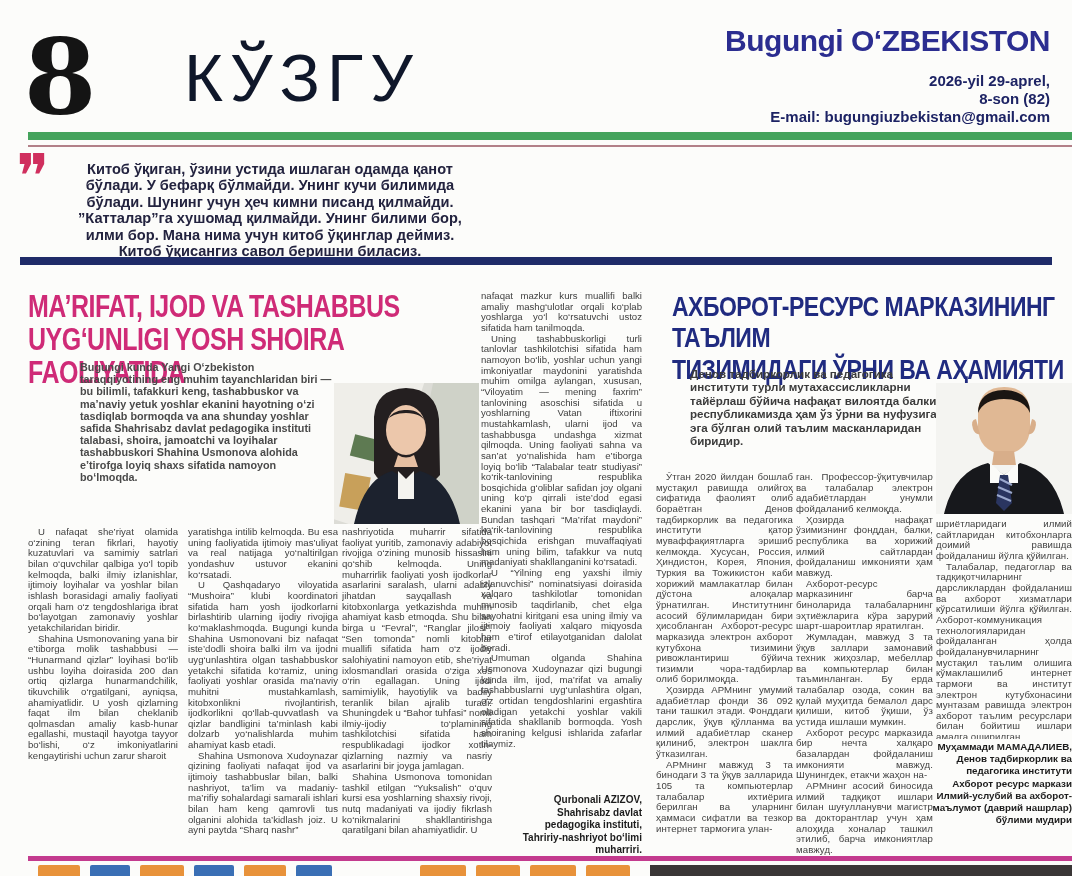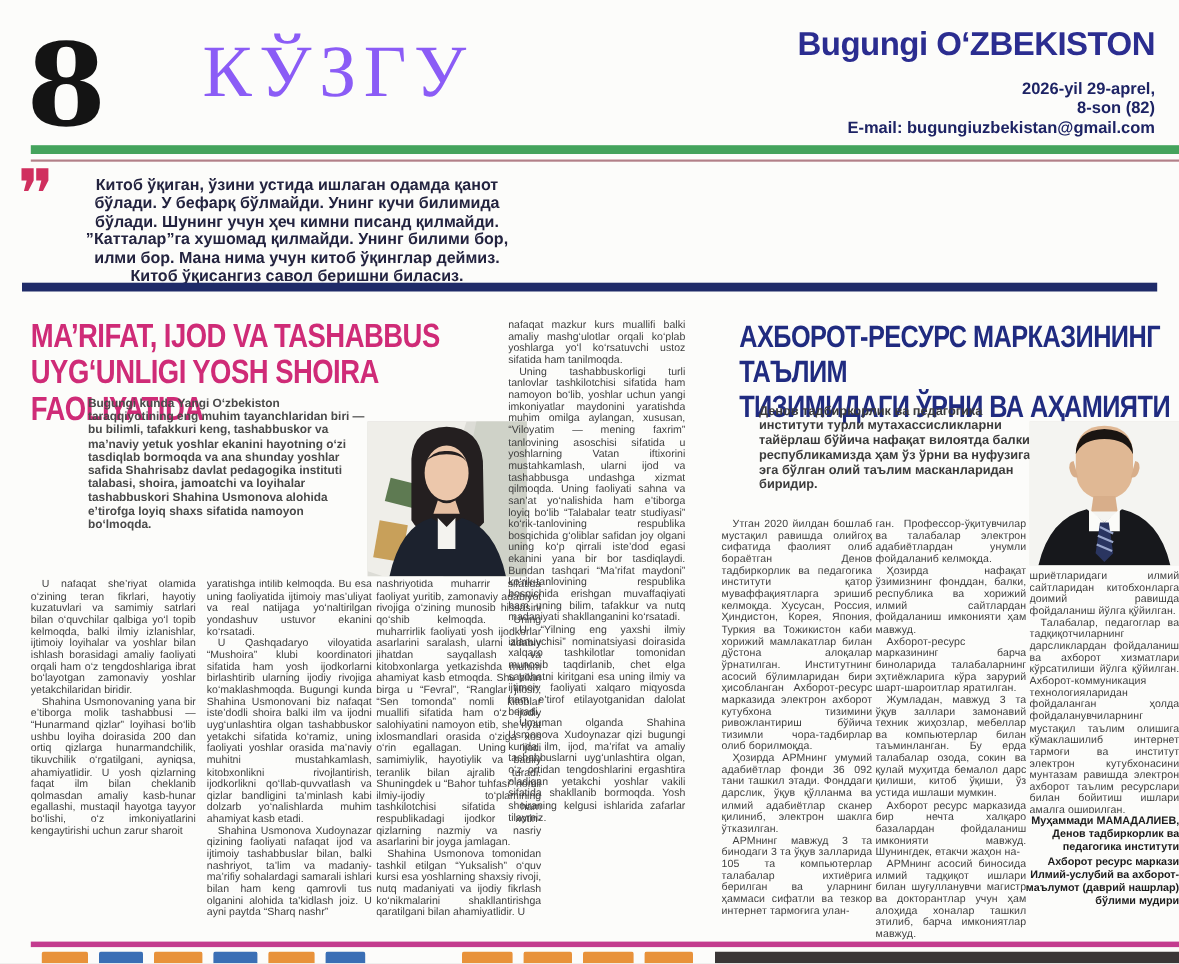--- a/index.html
+++ b/index.html
@@ -8,22 +8,22 @@
     background:#fcfcfa;overflow:hidden;
     font-family:"Liberation Sans",sans-serif;color:#3e3e3e;
   }
   
   .page-num{
     position:absolute;left:24px;top:26px;
     font-family:"DejaVu Serif",serif;font-weight:700;
     font-size:104px;line-height:1;color:#141414;
   }
   .section-title{
-    position:absolute;left:184px;top:32px;
-    font-size:67px;line-height:1;color:#8b5cf6;letter-spacing:7px;font-family:Liberation Serif, serif;
+    position:absolute;left:184px;top:44px;
+    font-size:67px;line-height:1;color:#0f172a;letter-spacing:7px;
   }
   .brand{
     position:absolute;right:22px;top:24px;text-align:right;
     font-size:30px;font-weight:700;letter-spacing:-0.5px;color:#2b2d90;
   }
   .issue-block{
     position:absolute;right:22px;top:72px;text-align:right;
     font-size:15px;line-height:18px;font-weight:700;color:#1d2364;
   }
   .bar-green{position:absolute;left:28px;width:1044px;top:132px;height:8px;background:#44a35c;}
@@ -67,21 +67,21 @@
   
   .col{
     position:absolute;font-size:9.6px;line-height:10.65px;
     color:#3f3f3f;text-align:justify;overflow:hidden;
   }
   .col p{margin:0;text-indent:10px;}
   .col p.cont{text-indent:0;}
   .lc1{left:28px; top:527px;width:150px;height:328px;}
   .lc2{left:188px;top:527px;width:150px;height:328px;}
   .lc3{left:342px;top:527px;width:150px;height:328px;}
-  .lc4{left:462px;top:291px;width:161px;height:500px;}
+  .lc4{left:481px;top:291px;width:161px;height:500px;}
   .rc1{left:656px;top:472px;width:137px;height:383px;letter-spacing:0.1px;}
   .rc2{left:796px;top:472px;width:137px;height:383px;letter-spacing:0.1px;}
   .rc3{left:936px;top:519px;width:136px;height:220px;letter-spacing:0.1px;}
 
   .byline{
     position:absolute;text-align:right;font-weight:700;color:#1c1c1c;
     font-size:10px;line-height:12.6px;white-space:pre-line;
   }
   .lbyline{left:481px;top:794px;width:161px;}
   .rbyline{left:930px;top:741px;width:142px;font-size:9.8px;line-height:12.2px;}
@@ -151,20 +151,25 @@
   <div class="col lc3">
     <p class="cont">nashriyotida muharrir sifatida faoliyat yuritib, zamonaviy adabiyot rivojiga o‘zining munosib hissasini qo‘shib kelmoqda. Uning muharrirlik faoliyati yosh ijodkorlar asarlarini saralash, ularni adabiy jihatdan sayqallash va kitobxonlarga yetkazishda muhim ahamiyat kasb etmoqda. Shu bilan birga u “Fevral”, “Ranglar jilosi”, “Sen tomonda” nomli kitoblar muallifi sifatida ham o‘z ijodiy salohiyatini namoyon etib, she’riyat ixlosmandlari orasida o‘ziga xos o‘rin egallagan. Uning ijodi samimiylik, hayotiylik va badiiy teranlik bilan ajralib turadi. Shuningdek u “Bahor tuhfasi” nomli ilmiy-ijodiy to‘plamining tashkilotchisi sifatida ham respublikadagi ijodkor xotin-qizlarning nazmiy va nasriy asarlarini bir joyga jamlagan.</p>
     <p>Shahina Usmonova tomonidan tashkil etilgan “Yuksalish” o‘quv kursi esa yoshlarning shaxsiy rivoji, nutq madaniyati va ijodiy fikrlash ko‘nikmalarini shakllantirishga qaratilgani bilan ahamiyatlidir. U</p>
   </div>
   <div class="col lc4">
     <p class="cont">nafaqat mazkur kurs muallifi balki amaliy mashg‘ulotlar orqali ko‘plab yoshlarga yo‘l ko‘rsatuvchi ustoz sifatida ham tanilmoqda.</p>
     <p>Uning tashabbuskorligi turli tanlovlar tashkilotchisi sifatida ham namoyon bo‘lib, yoshlar uchun yangi imkoniyatlar maydonini yaratishda muhim omilga aylangan, xususan, “Viloyatim — mening faxrim” tanlovining asoschisi sifatida u yoshlarning Vatan iftixorini mustahkamlash, ularni ijod va tashabbusga undashga xizmat qilmoqda. Uning faoliyati sahna va san’at yo‘nalishida ham e’tiborga loyiq bo‘lib “Talabalar teatr studiyasi” ko‘rik-tanlovining respublika bosqichida g‘oliblar safidan joy olgani uning ko‘p qirrali iste’dod egasi ekanini yana bir bor tasdiqlaydi. Bundan tashqari “Ma’rifat maydoni” ko‘rik-tanlovining respublika bosqichida erishgan muvaffaqiyati ham uning bilim, tafakkur va nutq madaniyati shakllanganini ko‘rsatadi.</p>
     <p>U “Yilning eng yaxshi ilmiy izlanuvchisi” nominatsiyasi doirasida xalqaro tashkilotlar tomonidan munosib taqdirlanib, chet elga sayohatni kiritgani esa uning ilmiy va ijtimoiy faoliyati xalqaro miqyosda ham e’tirof etilayotganidan dalolat beradi.</p>
     <p>Umuman olganda Shahina Usmonova Xudoynazar qizi bugungi kunda ilm, ijod, ma’rifat va amaliy tashabbuslarni uyg‘unlashtira olgan, o‘z ortidan tengdoshlarini ergashtira oladigan yetakchi yoshlar vakili sifatida shakllanib bormoqda. Yosh shoiraning kelgusi ishlarida zafarlar tilaymiz.</p>
   </div>
+  <div class="byline lbyline">Qurbonali AZIZOV,
+Shahrisabz davlat
+pedagogika instituti,
+Tahririy-nashriyot bo‘limi
+muharriri.</div>
 
   <div class="rtitle">
     <div>АХБОРОТ-РЕСУРС МАРКАЗИНИНГ ТАЪЛИМ</div>
     <div>ТИЗИМИДАГИ ЎРНИ ВА АҲАМИЯТИ</div>
   </div>
   <div class="rlead">Денов тадбиркорлик ва педагогика институти турли мутахассисликларни тайёрлаш бўйича нафақат вилоятда балки республикамизда ҳам ўз ўрни ва нуфузига эга бўлган олий таълим масканларидан биридир.</div>
 
   <div class="photo photo-m">
     <svg width="136" height="131" viewBox="0 0 136 131" xmlns="http://www.w3.org/2000/svg">
       <rect width="136" height="131" fill="#f4f4f1"></rect>

